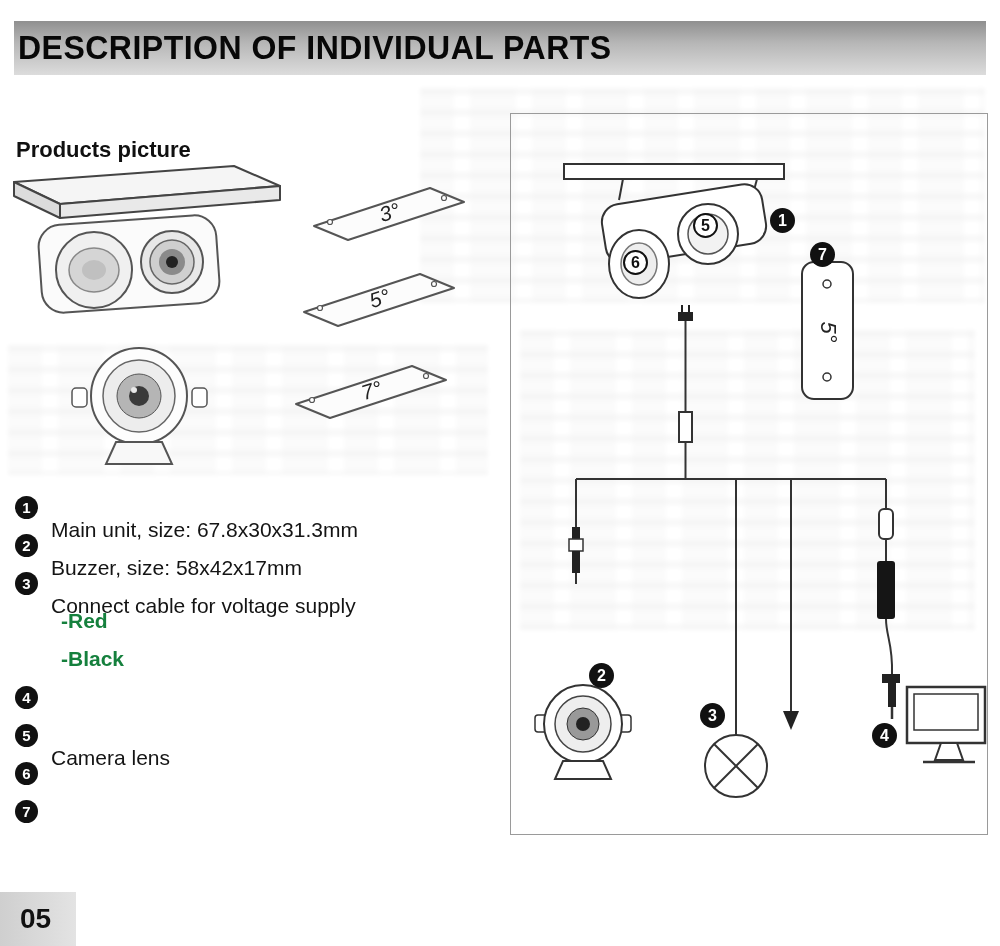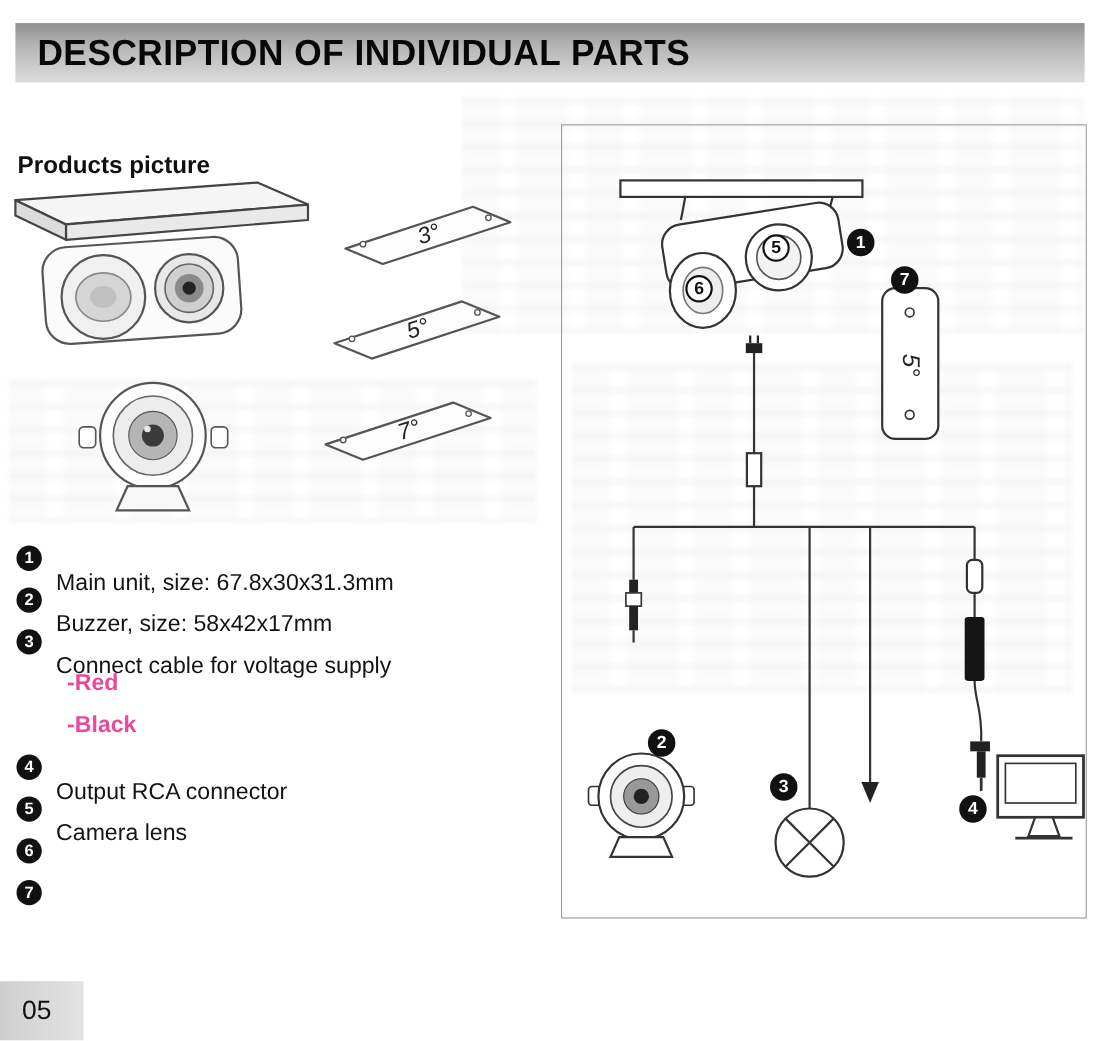--- a/index.html
+++ b/index.html
@@ -23,21 +23,21 @@
       repeating-linear-gradient(90deg, rgba(0,0,0,.35) 0 34px, transparent 34px 50px, rgba(0,0,0,.35) 50px 96px, transparent 96px 112px);
   }
   .ghost1 { left:420px; top:88px;  width:565px; height:215px; }
   .ghost2 { left:520px; top:330px; width:455px; height:300px; }
   .ghost3 { left:8px;   top:345px; width:480px; height:130px; }
 
   
   .header-bar {
     position:absolute; left:14px; top:21px; width:972px; height:54px;
     background:linear-gradient(180deg,#8f8f8f 0%, #b6b6b6 40%, #dcdcdc 100%);
-    display:flex; align-items:center; padding-left:20px;
+    display:flex; align-items:center; padding-left:4px;
   }
   .header-title {
     font-size:33px; font-weight:bold; color:#080808;
     letter-spacing:0.5px; white-space:nowrap;
     transform:scaleX(0.97); transform-origin:left center;
   }
 
   .subtitle {
     position:absolute; left:16px; top:97px;
     font-size:22px; font-weight:bold; color:#101010;margin-top:40px;
@@ -54,21 +54,21 @@
   .part-label { font-size:21px; font-weight:400; color:#141414; white-space:nowrap;margin-top:45px; }
   .badge {
     width:23px; height:23px; border-radius:50%; flex:none;
     background:#111; color:#fff;
     font-size:15px; font-weight:bold;
     display:flex; align-items:center; justify-content:center;
   }
   .part-sub {
     margin-left:46px; margin-bottom:12px; height:26px;
     display:flex; align-items:center;
-    font-size:21px; font-weight:600; color:#ec4899;
+    font-size:21px; font-weight:600; color:#15803d;
   }
 
   
   .diagram-box {
     position:absolute; left:510px; top:113px; width:478px; height:722px;
     border:1px solid #9a9a9a; background:transparent;
   }
   .callout {
     position:absolute; width:25px; height:25px; border-radius:50%;
     display:flex; align-items:center; justify-content:center;
@@ -76,21 +76,21 @@
   }
   .callout.filled  { background:#111; color:#fff; }
   .callout.outline { background:#fff; color:#111; border:2px solid #111; }
 
   
   .page-footer {
     position:absolute; left:0; top:892px; width:76px; height:54px;
     background:linear-gradient(90deg,#cfcfcf,#e3e3e3);
     display:flex; align-items:center; padding-left:20px;
   }
-  .page-number { font-size:24px; font-weight:normal; color:#111; }
+  .page-number { font-size:28px; font-weight:bold; color:#111; }
 
   svg text { font-family:"Liberation Sans", sans-serif; }
   .deg-label { font-style:italic; fill:#222; }
 </style>
 </head>
 <body>
 
 <div class="ghost ghost1"></div>
 <div class="ghost ghost2"></div>
 <div class="ghost ghost3"></div>
@@ -165,21 +165,20 @@
     <span class="part-label">Buzzer, size: 58x42x17mm</span>
   </div>
   <div class="part-row">
     <span class="badge">3</span>
     <span class="part-label">Connect cable for voltage supply</span>
   </div>
   <div class="part-sub">-Red</div>
   <div class="part-sub">-Black</div>
   <div class="part-row">
     <span class="badge">4</span>
-    <span class="part-label">Output RCA connector</span>
   </div>
   <div class="part-row">
     <span class="badge">5</span>
     <span class="part-label">Camera lens</span>
   </div>
   <div class="part-row">
     <span class="badge">6</span>
   </div>
   <div class="part-row">
     <span class="badge">7</span>

